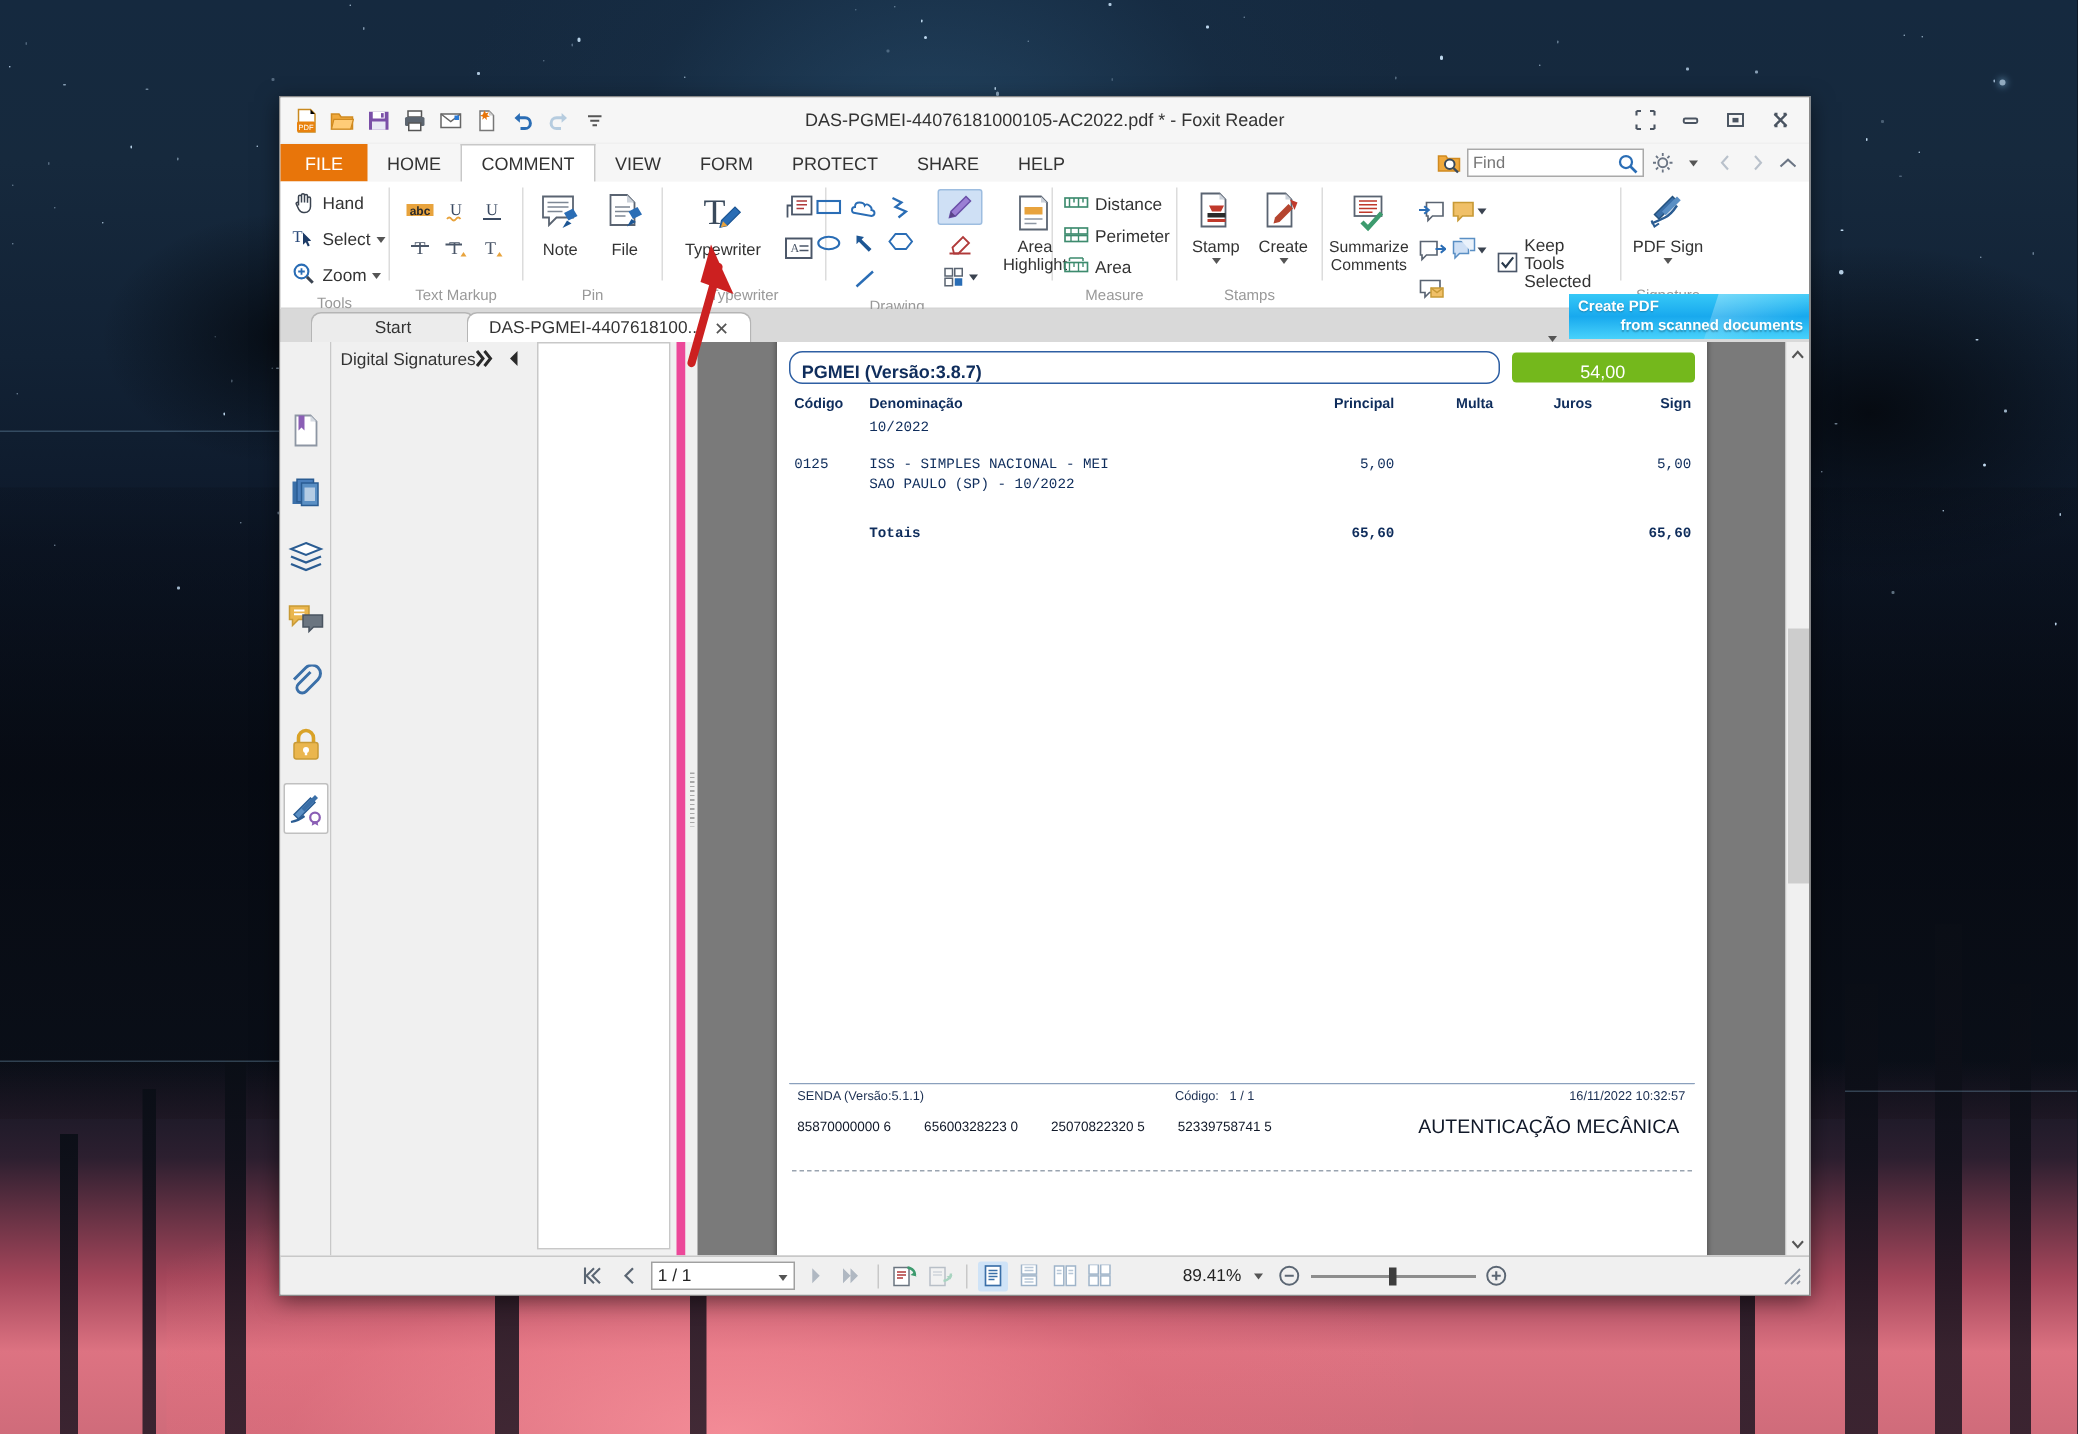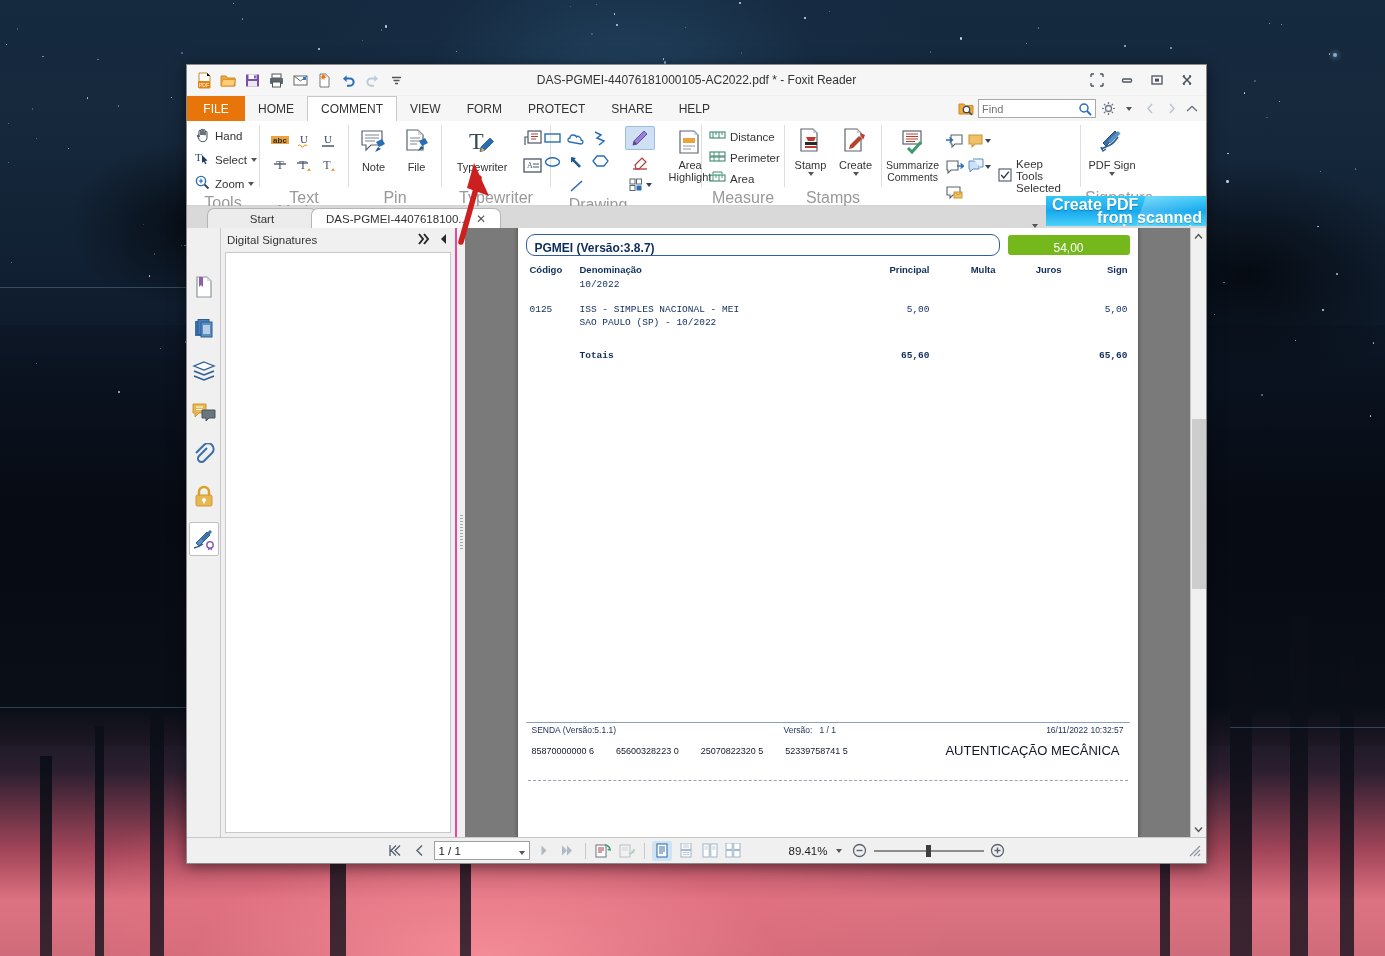--- a/index.html
+++ b/index.html
@@ -55,21 +55,21 @@
   .mtab.active{background:#fff;border:1px solid #c8c8c8;border-bottom:1px solid #fff;margin-bottom:-1px;}
   .findwrap{margin-left:auto;display:flex;align-items:center;gap:3px;padding-right:5px;}
   .findbox{width:118px;height:19px;border:1px solid #a9a9a9;background:#fff;display:flex;align-items:center;padding:0 3px;}
   .findbox input{border:0;outline:0;font-size:11px;width:96px;font-family:"Liberation Sans",sans-serif;color:#333;background:transparent;}
   .ricon{width:18px;height:18px;display:flex;align-items:center;justify-content:center;cursor:pointer;color:#6b7584;}
 
   
   .ribbon{height:85px;background:#fff;border-bottom:1px solid #d4d4d4;display:flex;position:relative;}
   .rgroup{display:flex;flex-direction:column;position:relative;padding:3px 4px 0 4px;}
   .rgroup .rbody{flex:1;display:flex;align-items:flex-start;gap:2px;}
-  .rgroup .rlabel{text-align:center;font-size:16px;color:#999;height:14px;line-height:14px;}
+  .rgroup .rlabel{text-align:center;font-size:10px;color:#999;height:14px;line-height:14px;}
   .rsep{width:1px;background:#dcdcdc;margin:4px 0 18px 0;}
   .bigbtn{width:54px;display:flex;flex-direction:column;align-items:center;gap:1px;padding:3px 0;cursor:pointer;border-radius:2px;}
   .bigbtn .bl{font-size:11px;color:#333;text-align:center;line-height:12px;}
   .smbtn{display:flex;align-items:center;gap:4px;padding:2px 5px 2px 3px;cursor:pointer;border-radius:2px;}
   .smbtn .sl{font-size:11.5px;color:#333;}
   .icobox{width:20px;height:20px;display:flex;align-items:center;justify-content:center;cursor:pointer;border-radius:2px;}
   .grid3{display:grid;grid-template-columns:repeat(3,24px);grid-auto-rows:24px;align-items:center;justify-items:center;}
   .grid2{display:grid;grid-template-columns:repeat(2,26px);grid-auto-rows:26px;align-items:center;justify-items:center;}
   .col1{display:flex;flex-direction:column;}
   .caret{width:0;height:0;border-left:3px solid transparent;border-right:3px solid transparent;border-top:4px solid #555;display:inline-block;}
@@ -77,32 +77,32 @@
   
   .tabstrip{height:22px;background:#d9d9d9;display:flex;align-items:flex-end;position:relative;padding-left:20px;}
   .dtab{height:20px;min-width:110px;padding:0 14px;display:flex;align-items:center;justify-content:center;gap:8px;
     font-size:11.5px;color:#333;background:#ececec;border:1px solid #b5b5b5;border-bottom:none;
     border-radius:7px 7px 0 0;cursor:pointer;margin-right:-6px;}
   .dtab.active{background:#fff;z-index:3;}
   .dtab .x{font-size:12px;color:#555;cursor:pointer;}
   .tabmore{margin-left:auto;padding-right:6px;display:flex;align-items:center;}
   .promo{position:absolute;right:0;top:-10px;width:160px;height:30px;
     background:linear-gradient(180deg,#36c8f7 0%,#18a9ee 50%,#49d2fb 100%);
-    color:#fff;font-size:16px;font-weight:bold;line-height:13px;padding:2px 4px 0 6px;
+    color:#fff;font-size:10px;font-weight:bold;line-height:13px;padding:2px 4px 0 6px;
     text-shadow:0 1px 1px rgba(0,0,0,.25);z-index:6;overflow:hidden;cursor:pointer;}
   .promo .p2{text-align:right;}
   .promo .sheen{position:absolute;right:-6px;top:-12px;width:70px;height:58px;
     background:linear-gradient(135deg,rgba(255,255,255,.45),rgba(255,255,255,0) 60%);transform:rotate(18deg);}
 
   
   .main{flex:1;display:flex;min-height:0;background:#f0f0f0;}
   .navrail{width:34px;background:#f0f0f0;border-right:1px solid #c8c8c8;display:flex;flex-direction:column;align-items:center;padding-top:42px;gap:8px;}
   .navbtn{width:30px;height:34px;display:flex;align-items:center;justify-content:center;cursor:pointer;border-radius:2px;}
   .navbtn.active{background:#fff;border:1px solid #c0c0c0;}
-  .sidepanel{width:236px;background:#f0f0f0;border-right:2px solid #ec4899;display:flex;flex-direction:column;}
+  .sidepanel{width:236px;background:#f0f0f0;border-right:6px solid #ec4899;display:flex;flex-direction:row;}
   .sphead{height:24px;display:flex;align-items:center;padding:0 6px;font-size:11.5px;color:#333;}
   .sphead .tools{margin-left:auto;display:flex;gap:8px;color:#333;cursor:pointer;}
   .spbody{flex:1;background:#fff;border:1px solid #c8c8c8;margin:0 4px 4px 4px;}
   .splitter{width:8px;background:#f0f0f0;display:flex;align-items:center;justify-content:center;cursor:col-resize;}
   .splitter .dots{width:3px;height:36px;background:repeating-linear-gradient(180deg,#a8a8a8 0 1px,transparent 1px 3px);}
 
   .viewer{flex:1;background:#7a7a7a;position:relative;overflow:hidden;display:flex;}
   .pagewrap{flex:1;position:relative;overflow:hidden;display:flex;justify-content:center;}
   .page{position:absolute;top:-262px;width:620px;background:#fff;box-shadow:0 0 4px rgba(0,0,0,.45);
     padding:0;height:880px;}
@@ -1070,21 +1070,21 @@
               </tr>
             </tbody>
           </table>
 
           <div style="height:360px;"></div>
 
           <div class="footrule"></div>
           <div class="footline">
             <span>SENDA (Versão:5.1.1)</span>
             <span class="c">
-              <span>Versão:</span>
+              <span>Código:</span>
               &nbsp;
               <span>1 / 1</span>
             </span>
             <span class="rr">16/11/2022 10:32:57</span>
           </div>
 
           <div class="barcode">
             <span>85870000000 6</span>
             <span>65600328223 0</span>
             <span>25070822320 5</span>

